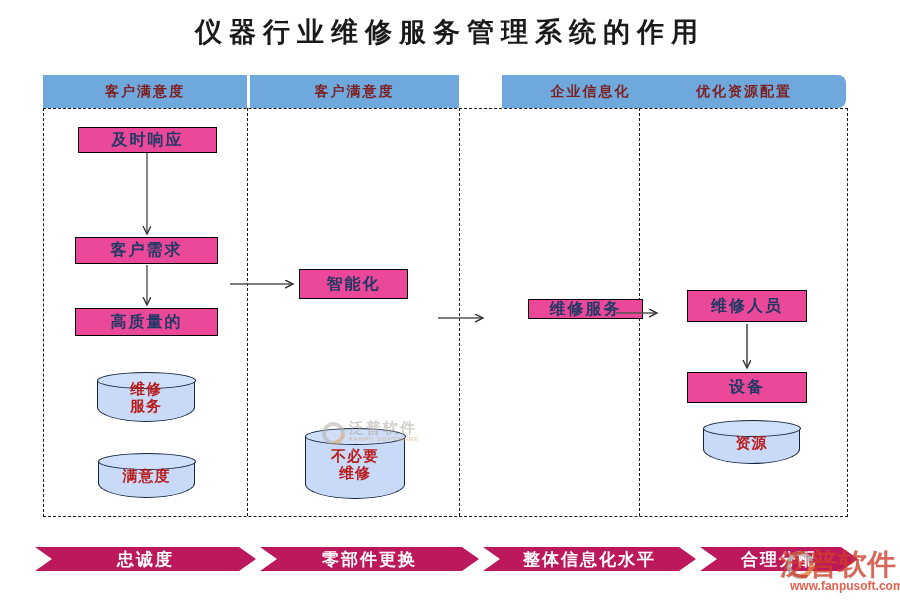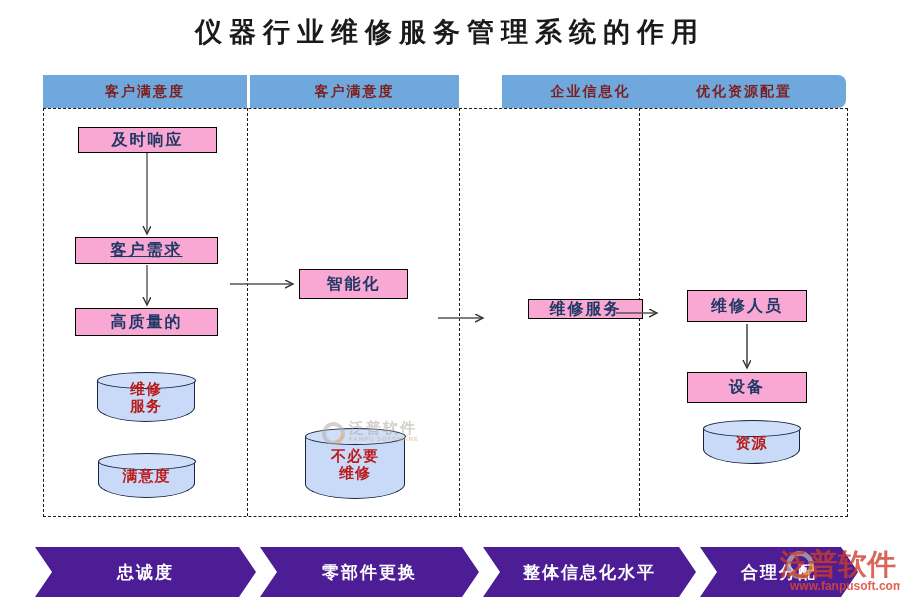--- a/index.html
+++ b/index.html
@@ -21,37 +21,37 @@
   }
   .lane-frame{
     position:absolute;left:43px;top:108px;width:803px;height:407px;
     border:1.5px dashed #1a1a1a;
   }
   .lane-sep{
     position:absolute;top:108px;height:408px;width:0;
     border-left:1.5px dashed #1a1a1a;
   }
   .node{
-    position:absolute;background:#f9a8d4;border:1.6px solid #000000;
+    position:absolute;background:#ec4899;border:1.6px solid #000000;
     display:flex;align-items:center;justify-content:center;
     color:#1f3864;font-weight:bold;font-size:16px;letter-spacing:2px;
     box-sizing:border-box;
   }
   .cyl{position:absolute;background:#c9daf8;border:1.5px solid #17243f;border-top:none;
     border-radius:0 0 50% 50% / 0 0 15px 15px;box-sizing:border-box;}
   .cyl::before{content:"";position:absolute;top:-9px;left:-1.5px;right:-1.5px;height:17px;
     border-radius:50%;background:#cfdffa;border:1.5px solid #17243f;box-sizing:border-box;}
   .cyl-label{
     position:absolute;left:0;right:0;top:-6px;bottom:0;
     display:flex;flex-direction:column;align-items:center;justify-content:center;
     color:#b91c1c;font-weight:bold;font-size:15px;letter-spacing:1px;line-height:1.12;
   }
   .arrows{position:absolute;left:0;top:0;width:900px;height:600px;pointer-events:none;}
   .chevron{
-    position:absolute;top:547px;height:50px;background:#4c1d95;
+    position:absolute;top:547px;height:24px;background:#be185d;
     display:flex;align-items:center;justify-content:center;
     color:#ffffff;font-weight:bold;font-size:17px;letter-spacing:2px;
     clip-path:polygon(0 0,calc(100% - 17px) 0,100% 50%,calc(100% - 17px) 100%,0 100%,17px 50%);
   }
   .wm-mid{position:absolute;left:322px;top:420px;opacity:.55;display:flex;align-items:flex-start;}
   .wm-swirl{
     width:15px;height:15px;border:4px solid #b4ada3;border-right-color:#e0a05c;
     border-radius:50%;transform:rotate(40deg);margin-top:2px;
   }
   .wm-mid-text{margin-left:4px;color:#b0a89e;font-weight:bold;}
@@ -84,21 +84,21 @@
   <div class="col-header" style="left:250px;width:209px;">客户满意度</div>
   <div class="col-header" style="left:462px;width:177px;margin-left:40px;">企业信息化</div>
   <div class="col-header" style="left:642px;width:204px;border-radius:8px;">优化资源配置</div>
 
   <div class="lane-frame"></div>
   <div class="lane-sep" style="left:247px;"></div>
   <div class="lane-sep" style="left:459px;"></div>
   <div class="lane-sep" style="left:639px;"></div>
 
   <div class="node" style="left:78px;top:127px;width:139px;height:26px;">及时响应</div>
-  <div class="node" style="left:75px;top:237px;width:143px;height:27px;text-decoration:underline;">客户需求</div>
+  <div class="node" style="left:75px;top:237px;width:143px;height:27px;">客户需求</div>
   <div class="node" style="left:75px;top:308px;width:143px;height:28px;">高质量的</div>
   <div class="node" style="left:299px;top:269px;width:109px;height:30px;">智能化</div>
   <div class="node" style="left:490px;top:299px;width:115px;height:20px;margin-left:38px;">维修服务</div>
   <div class="node" style="left:687px;top:372px;width:120px;height:31px;">设备</div>
   <div class="node" style="left:687px;top:290px;width:120px;height:32px;">维修人员</div>
 
   <div class="cyl" style="left:97px;top:381px;width:98px;height:41px;">
     <div class="cyl-label">
       <span>维修</span>
       <span>服务</span>

